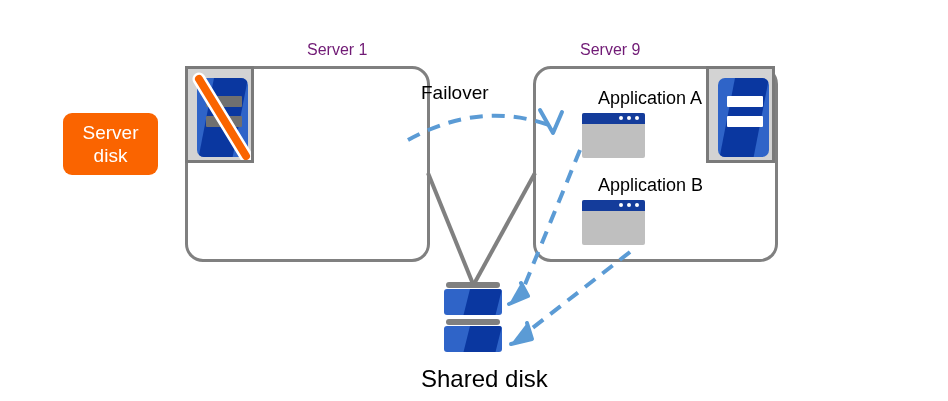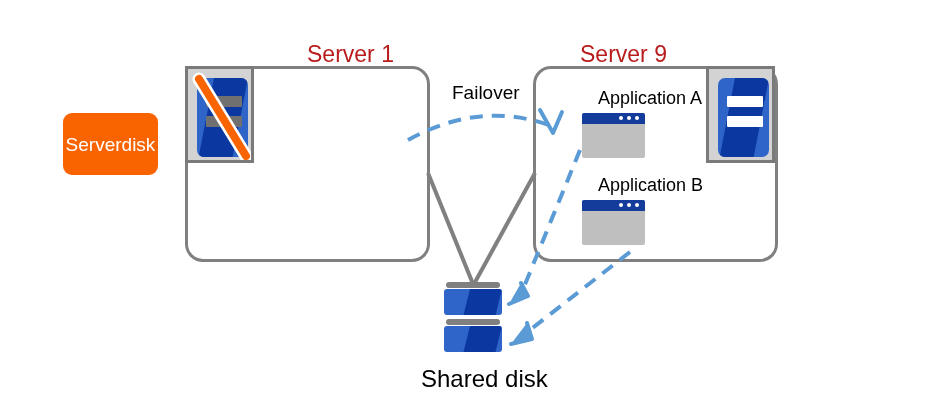--- a/index.html
+++ b/index.html
@@ -25,39 +25,39 @@
     top: 113px;
     width: 95px;
     height: 62px;
     background: #FA6400;
     border-radius: 9px;
     color: #ffffff;
     font-size: 19px;
     line-height: 23px;
     text-align: center;
     display: flex;
-    flex-direction: row;
+    flex-direction: column;
     align-items: center;
     justify-content: center;
   }
   #status-badge span { display: block; }
 
   
   .server-box {
     border: 3px solid #808080;
     border-radius: 18px;
     background: #ffffff;
     box-sizing: border-box;
   }
   #server1-box { left: 185px; top: 66px; width: 245px; height: 196px; }
   #server2-box { left: 533px; top: 66px; width: 245px; height: 196px; }
 
   .server-title {
-    font-size: 23px;
-    color: #b91c1c;
+    font-size: 16px;
+    color: #701a75;
     white-space: nowrap;
   }
   #server1-title { left: 307px; top: 41px; }
   #server2-title { left: 580px; top: 41px; }
 
   
   .server-icon {
     width: 69px;
     height: 97px;
     background: #D3D3D3;
@@ -176,21 +176,21 @@
   #shared-disk-label {
     left: 421px;
     top: 365px;
     font-size: 24px;
     color: #000000;
     white-space: nowrap;
   }
 
   
   #failover-label {
-    left: 452px;
+    left: 421px;
     top: 82px;
     font-size: 19px;
     color: #000000;
     white-space: nowrap;
   }
 
   
   #overlay {
     left: 0;
     top: 0;

